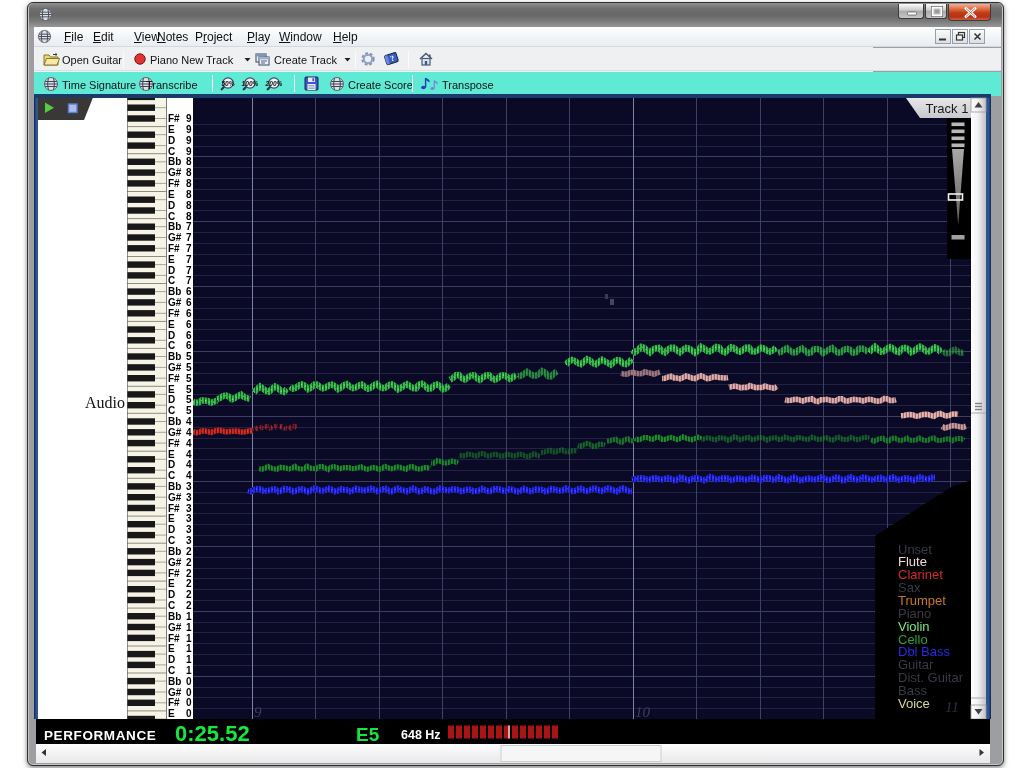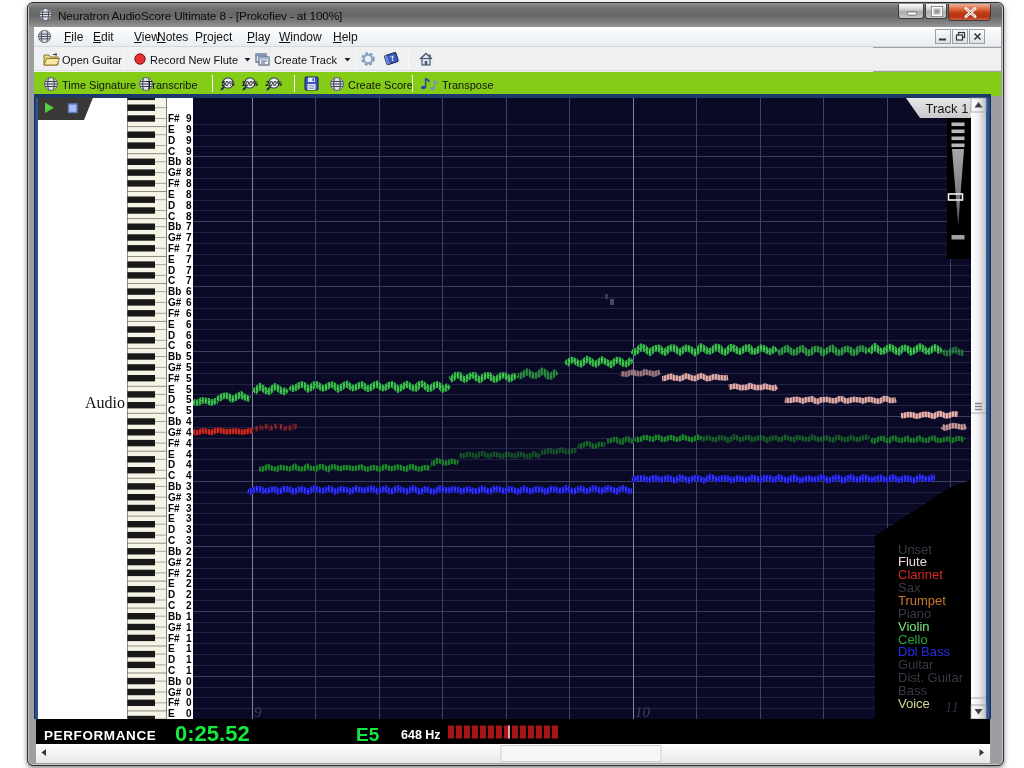--- a/index.html
+++ b/index.html
@@ -20,39 +20,38 @@
   background:linear-gradient(180deg,#f0b09a,#d55c30 40%,#c03c14 55%,#b23414 80%,#d06040); }
 #client { position:absolute; left:6px; top:24px; width:839px; height:69px; background:#eef0f2; }
 #menubar { position:absolute; left:0; top:0; width:967px; height:20px;
   background:linear-gradient(180deg,#fdfefe,#e9edf2); border-bottom:1px solid #d6d8db; }
 .mi { position:absolute; top:3px; font-size:12px; color:#111; }
 .mi u { text-decoration:underline; }
 .mdib { position:absolute; top:2px; width:16px; height:15px; background:linear-gradient(180deg,#fbfbfc,#dcdfe3);
   border:1px solid #96a0ac; }
 #tb1 { position:absolute; left:0; top:21px; width:967px; height:23px; background:#eef0f1;
   border-bottom:1px solid #dcdee0; }
-#tb2 { position:absolute; left:0; top:45px; width:967px; height:24px; background:#84cc16; }
+#tb2 { position:absolute; left:0; top:45px; width:967px; height:24px; background:#5eead4; }
 .ti { position:absolute; font-size:11px; color:#111; top:6px; }
 .ti2 { position:absolute; font-size:11px; color:#111; top:7px; }
 .icn { position:absolute; }
 .sep { position:absolute; top:3px; width:1px; height:17px; background:#c2c4c8; border-right:1px solid #fbfbfc; }
 #mdi { position:absolute; left:6px; top:91px; width:957px; height:669px; }
 svg { display:block; }
 </style></head>
 <body>
 <div id="win">
   <div id="titlebar">
     <div id="title-ic">
         <svg width="15" height="15" viewBox="0 0 16 16">
           <circle cx="8" cy="8" r="6.5" fill="#dfe1e5" stroke="#5a5a64" stroke-width="0.9"></circle>
 <path d="M2.2 5.5 H13.8 M1.6 8 H14.4 M2.2 10.5 H13.8" stroke="#3c4658" stroke-width="1" fill="none"></path>
 <path d="M5.5 2.2 C4.4 6,4.4 10,5.5 13.8 M10.5 2.2 C11.6 6,11.6 10,10.5 13.8" stroke="#3c4658" stroke-width="1" fill="none"></path>
         </svg>
       </div>
-    <div id="title-tx">Neuratron AudioScore Ultimate 8 - [Prokofiev - at 100%]</div>
     <div class="wbtn" id="b-min">
         <svg width="26" height="15" viewBox="0 0 26 15">
           <rect x="8.5" y="8" width="9" height="3" rx="1" fill="#fff" stroke="#555" stroke-width="0.7"></rect>
         </svg>
       </div>
     <div class="wbtn" id="b-rst">
         <svg width="22" height="15" viewBox="0 0 22 15">
           <rect x="6.5" y="3.5" width="9" height="8" fill="none" stroke="#5a5a5a" stroke-width="3"></rect>
           <rect x="6.5" y="3.5" width="9" height="8" fill="#c8c8c8" stroke="#ffffff" stroke-width="1.7"></rect>
           <rect x="8.6" y="5.6" width="4.8" height="3.8" fill="#9a9a9a"></rect>
@@ -107,21 +106,21 @@
 <path d="M10 2.5 h4 M14 2.5 l-1.5 -1.2 M14 2.5 l-1.5 1.2" stroke="#333" stroke-width="1" fill="none"></path>
           </svg>
         </div>
       <span class="ti" style="left:28px;">Open Guitar</span>
       <div class="sep" style="left:89px;"></div>
       <div class="icn" style="left:100px;top:5px;">
           <svg width="12" height="12">
             <circle cx="6" cy="6" r="5.2" fill="#e03434" stroke="#8a1010" stroke-width="1"></circle>
           </svg>
         </div>
-      <span class="ti" style="left:116px;">Record New Flute</span>
+      <span class="ti" style="left:116px;">Piano New Track</span>
       <div class="icn" style="left:210px;top:9px;">
           <svg width="7" height="5" viewBox="0 0 7 5">
             <polygon points="0.5,1 6.5,1 3.5,4.5" fill="#222"></polygon>
           </svg>
         </div>
       <div class="icn" style="left:221px;top:5px;">
           <svg width="16" height="13" viewBox="0 0 16 13">
             <rect x="1" y="1" width="10" height="8" fill="#eef2f8" stroke="#55637a" stroke-width="1.2"></rect>
 <rect x="1" y="1" width="10" height="2.4" fill="#8094b4"></rect>
 <rect x="4" y="4" width="10" height="8" fill="#eef2f8" stroke="#55637a" stroke-width="1.2"></rect>

